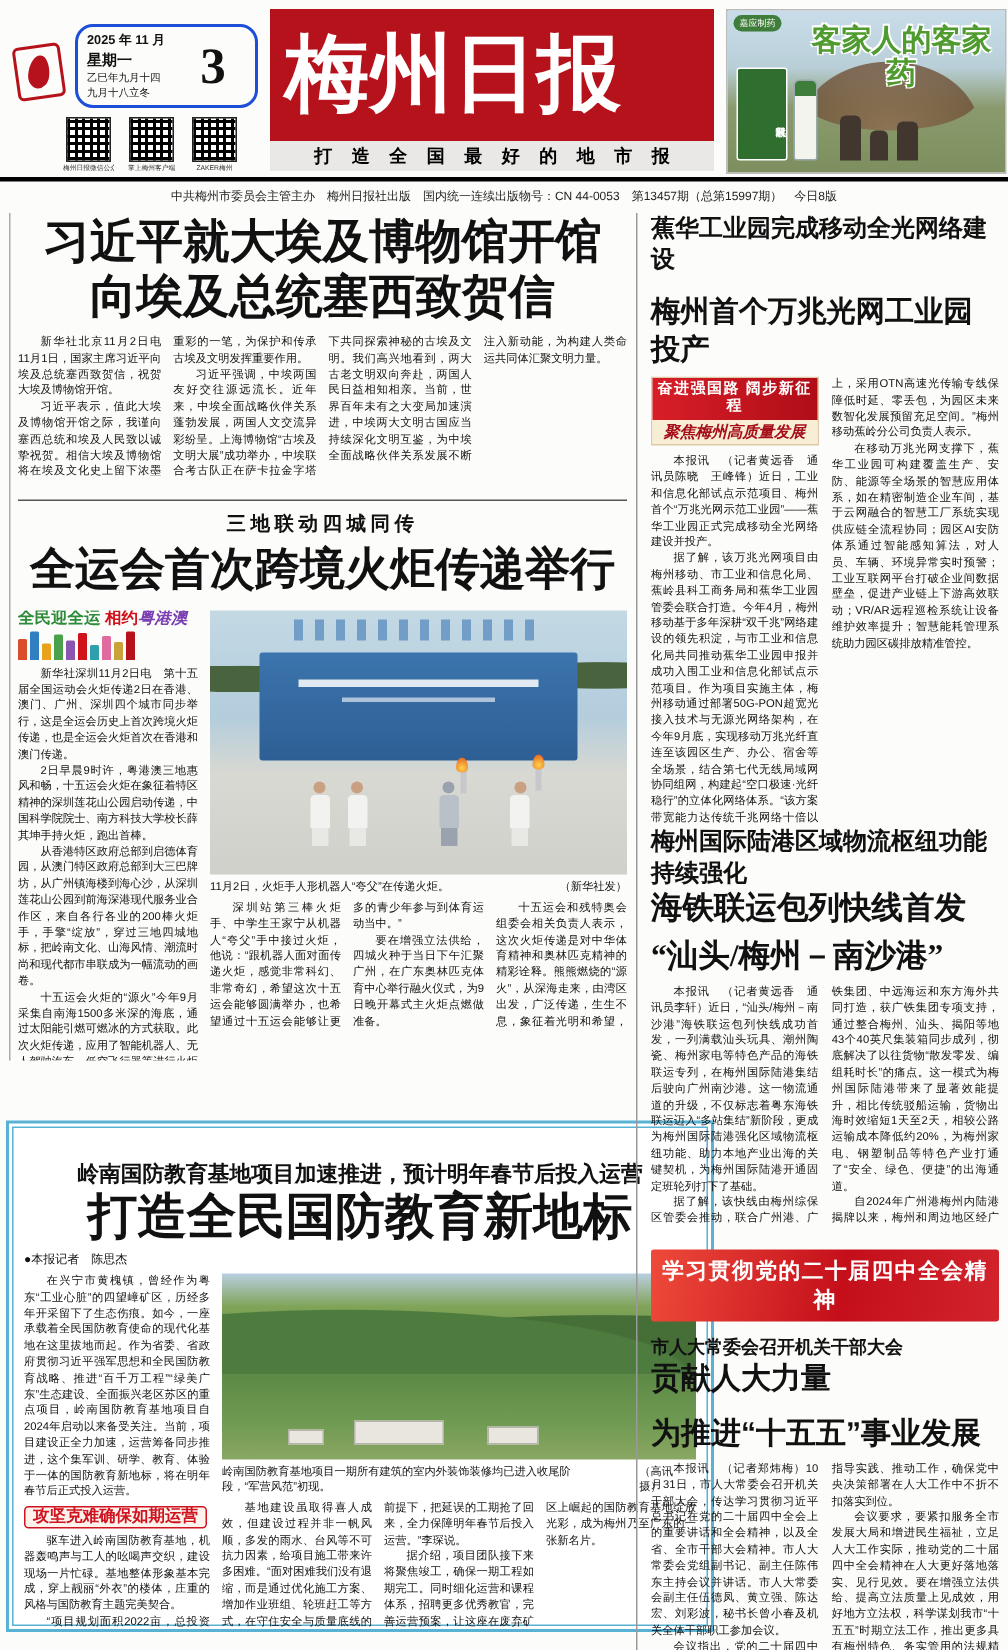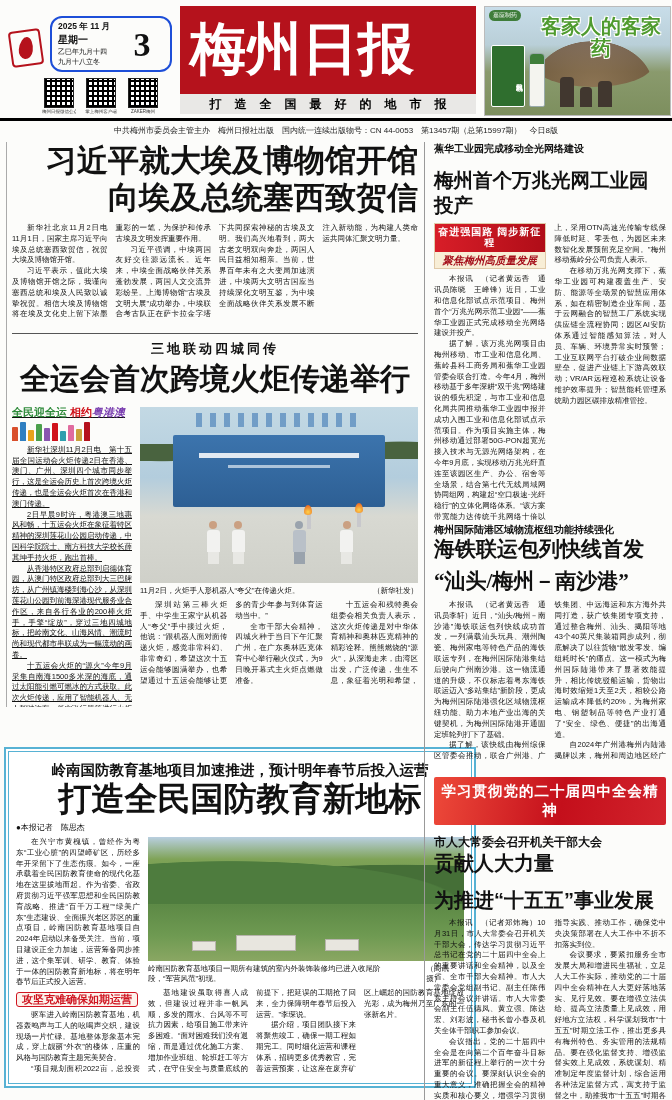--- a/index.html
+++ b/index.html
@@ -55,31 +55,31 @@
   .ad-bottle { position:absolute; left:44px; top:46px; width:16px; height:54px;
     background:linear-gradient(180deg,#3f7d3a 0 10px,#f4f4ef 10px 100%);
     border:1px solid #9aa; border-radius:4px 4px 2px 2px; }
   .ad-people { position:absolute; right:10px; bottom:8px; width:100px; height:34px; display:flex; gap:6px; align-items:flex-end; }
   .ad-people span { display:block; background:#41372f; border-radius:4px 4px 0 0; }
   .publine { position:absolute; left:0; top:118px; width:672px; border-top:3px solid #000;
     font-size:8px; text-align:center; padding-top:4px; color:#222; }
 
   
   .leftcol { position:absolute; left:6px; top:142px; width:412px; border-left:1px solid #aaa; padding-left:5px; }
-  .lead-headline { text-align:right; font-weight:900; font-size:31px; line-height:37px;
+  .lead-headline { text-align:center; font-weight:900; font-size:31px; line-height:37px;
     font-family:"Liberation Sans",sans-serif; letter-spacing:0px; }
   .lead-body { margin-top:7px; column-count:4; column-gap:8px; column-fill:auto;
     height:102px; overflow:hidden; font-size:7.5px; line-height:10.8px; text-align:justify; }
   .lead-body p, .body p { margin:0; text-indent:2em; }
   .rule { border-bottom:1px solid #555; margin:8px 0 6px; }
   .torch-kicker { text-align:center; font-size:13px; font-weight:700; letter-spacing:3px; }
   .torch-headline { text-align:center; font-size:30px; font-weight:900; margin:1px 0 7px; }
   .torch-body { display:flex; gap:8px; }
   .torch-left { width:120px; flex:none; font-size:7.5px; line-height:10.8px; text-align:justify;
-    height:300px; overflow:hidden;text-decoration:underline; }
+    height:300px; overflow:hidden; }
   .fifteen-logo { margin-bottom:4px; }
   .fl-text { font-size:11px; font-weight:900; }
   .fl-g { color:#2e8b3a; } .fl-r { color:#d0121b; }
   .fl-h { color:#7a3fb0; font-family:"DejaVu Serif",serif; font-style:italic; }
   .fl-city { display:flex; align-items:flex-end; gap:2px; height:20px; margin-top:2px; }
   .fl-city i { display:block; width:6px; border-radius:1px 1px 0 0; }
   .torch-right { flex:1; }
   .torch-photo { height:176px; position:relative; overflow:hidden;
     background:linear-gradient(180deg,#c3d9e4 0%,#b3cddd 40%,#d8d9d2 62%,#cfd0c9 100%); }
   .tp-trees { position:absolute; left:0; top:18px; width:100%; height:46px;
@@ -98,21 +98,21 @@
   .tp-torch { position:absolute; width:4px; height:16px; background:#c8c8cc; }
   .tp-flame { position:absolute; width:8px; height:10px; border-radius:50% 50% 50% 50%/70% 70% 30% 30%;
     background:radial-gradient(circle at 50% 70%,#ffd24a,#e2541e); }
   .photo-caption { display:flex; justify-content:space-between; font-size:7.5px; margin:3px 0 4px; }
   .torch-cols { column-count:3; column-gap:8px; column-fill:auto; height:96px; overflow:hidden;
     font-size:7.5px; line-height:10.8px; text-align:justify; }
 
   
   .defense-box { position:absolute; left:4px; top:747px; width:472px; height:341px;
     border:2px solid #57b2d4; box-shadow:inset 0 0 0 2px #fff, inset 0 0 0 3px #57b2d4;
-    padding:12px 10px; background:#fff; }
+    padding:24px 10px; background:#fff; }
   .def-kicker { text-align:center; font-size:14.5px; font-weight:700; }
   .def-headline { text-align:center; font-size:33px; font-weight:900; line-height:38px; }
   .def-byline { font-size:8px; margin:4px 0 4px; }
   .def-body { display:flex; gap:8px; }
   .def-left { width:124px; flex:none; font-size:7.5px; line-height:10.8px; text-align:justify;
     height:238px; overflow:hidden; }
   .subhead-red { display:inline-block; color:#cf1420; border:1px solid #cf1420; background:#fdf2ec;
     border-radius:3px; font-size:11px; font-weight:900; padding:1px 5px; margin:4px 0 3px; text-indent:0; }
   .def-right { flex:1; }
   .def-photo { height:124px; position:relative; overflow:hidden;
@@ -121,21 +121,21 @@
     background:radial-gradient(ellipse at 30% 100%,#4e7c3e 0 60%,transparent 61%),
                radial-gradient(ellipse at 75% 100%,#456f37 0 55%,transparent 56%); }
   .def-bldg { position:absolute; bottom:10px; background:#e8e6df; border:1px solid #b6b4ab; }
   .def-caption { font-size:7.5px; margin:3px 0 4px; display:flex; justify-content:space-between; gap:22px; }
   .def-cols { column-count:3; column-gap:8px; column-fill:auto; height:90px; overflow:hidden;
     font-size:7.5px; line-height:10.8px; text-align:justify; }
 
   
   .rightrail { position:absolute; left:424px; top:142px; width:242px; height:958px;
     border-left:1px solid #999; padding-left:9px; }
-  .r-kicker { font-size:10px; font-weight:700; margin-bottom:3px; }
+  .r-kicker { font-size:16px; font-weight:700; margin-bottom:3px; }
   .r-headline { font-size:19.5px; font-weight:900; line-height:25px; margin-bottom:5px;margin-top:12px; }
   .r-headline2 { font-size:21px; font-weight:900; line-height:27px; margin-bottom:5px;
     font-family:"Liberation Serif",serif; }
   .r-body { column-count:2; column-gap:9px; column-fill:auto; overflow:hidden;
     font-size:7.5px; line-height:10.8px; text-align:justify; }
   .r-body p { margin:0; text-indent:2em; }
   .h-a1 { height:300px; } .h-a2 { height:168px; } .h-a3 { height:206px; }
   .banner1 { break-inside:avoid; margin-bottom:5px; border:1px solid #e0c9a8; }
   .banner1-top { background:linear-gradient(90deg,#d81e28,#b00d18); color:#fff; font-weight:900;
     font-size:10px; text-align:center; padding:3px 0; letter-spacing:1px; }
@@ -272,21 +272,21 @@
             <div class="tp-flame" style="left:59%;bottom:68px"></div>
             <div class="tp-torch" style="left:78%;bottom:56px"></div>
             <div class="tp-flame" style="left:77.3%;bottom:70px"></div>
           </div>
           <div class="photo-caption">
             <span>11月2日，火炬手人形机器人“夸父”在传递火炬。</span>
             <span>（新华社发）</span>
           </div>
           <div class="torch-cols body">
               <p>深圳站第三棒火炬手、中学生王家宁从机器人“夸父”手中接过火炬，他说：“跟机器人面对面传递火炬，感觉非常科幻、非常奇幻，希望这次十五运会能够圆满举办，也希望通过十五运会能够让更多的青少年参与到体育运动当中。”</p>
-              <p>全市干部大会精神，四城火种于当日下午汇聚广州，在广东奥林匹克体育中心举行融火仪式，为9日晚开幕式主火炬点燃做准备。</p>
+              <p>要在增强立法供给，四城火种于当日下午汇聚广州，在广东奥林匹克体育中心举行融火仪式，为9日晚开幕式主火炬点燃做准备。</p>
               <p>十五运会和残特奥会组委会相关负责人表示，这次火炬传递是对中华体育精神和奥林匹克精神的精彩诠释。熊熊燃烧的“源火”，从深海走来，由湾区出发，广泛传递，生生不息，象征着光明和希望，传递着信心与力量，承载着对“更快、更高、更强——更团结”的不懈追求，映照着粤港澳三地携手同行、共创未来的光荣与梦想。</p>
             </div>
         </div>
       </div>
     </div>
   </div>
 
   <div class="defense-box">
     <div class="def-kicker">岭南国防教育基地项目加速推进，预计明年春节后投入运营</div>
     <div class="def-headline">打造全民国防教育新地标</div>

